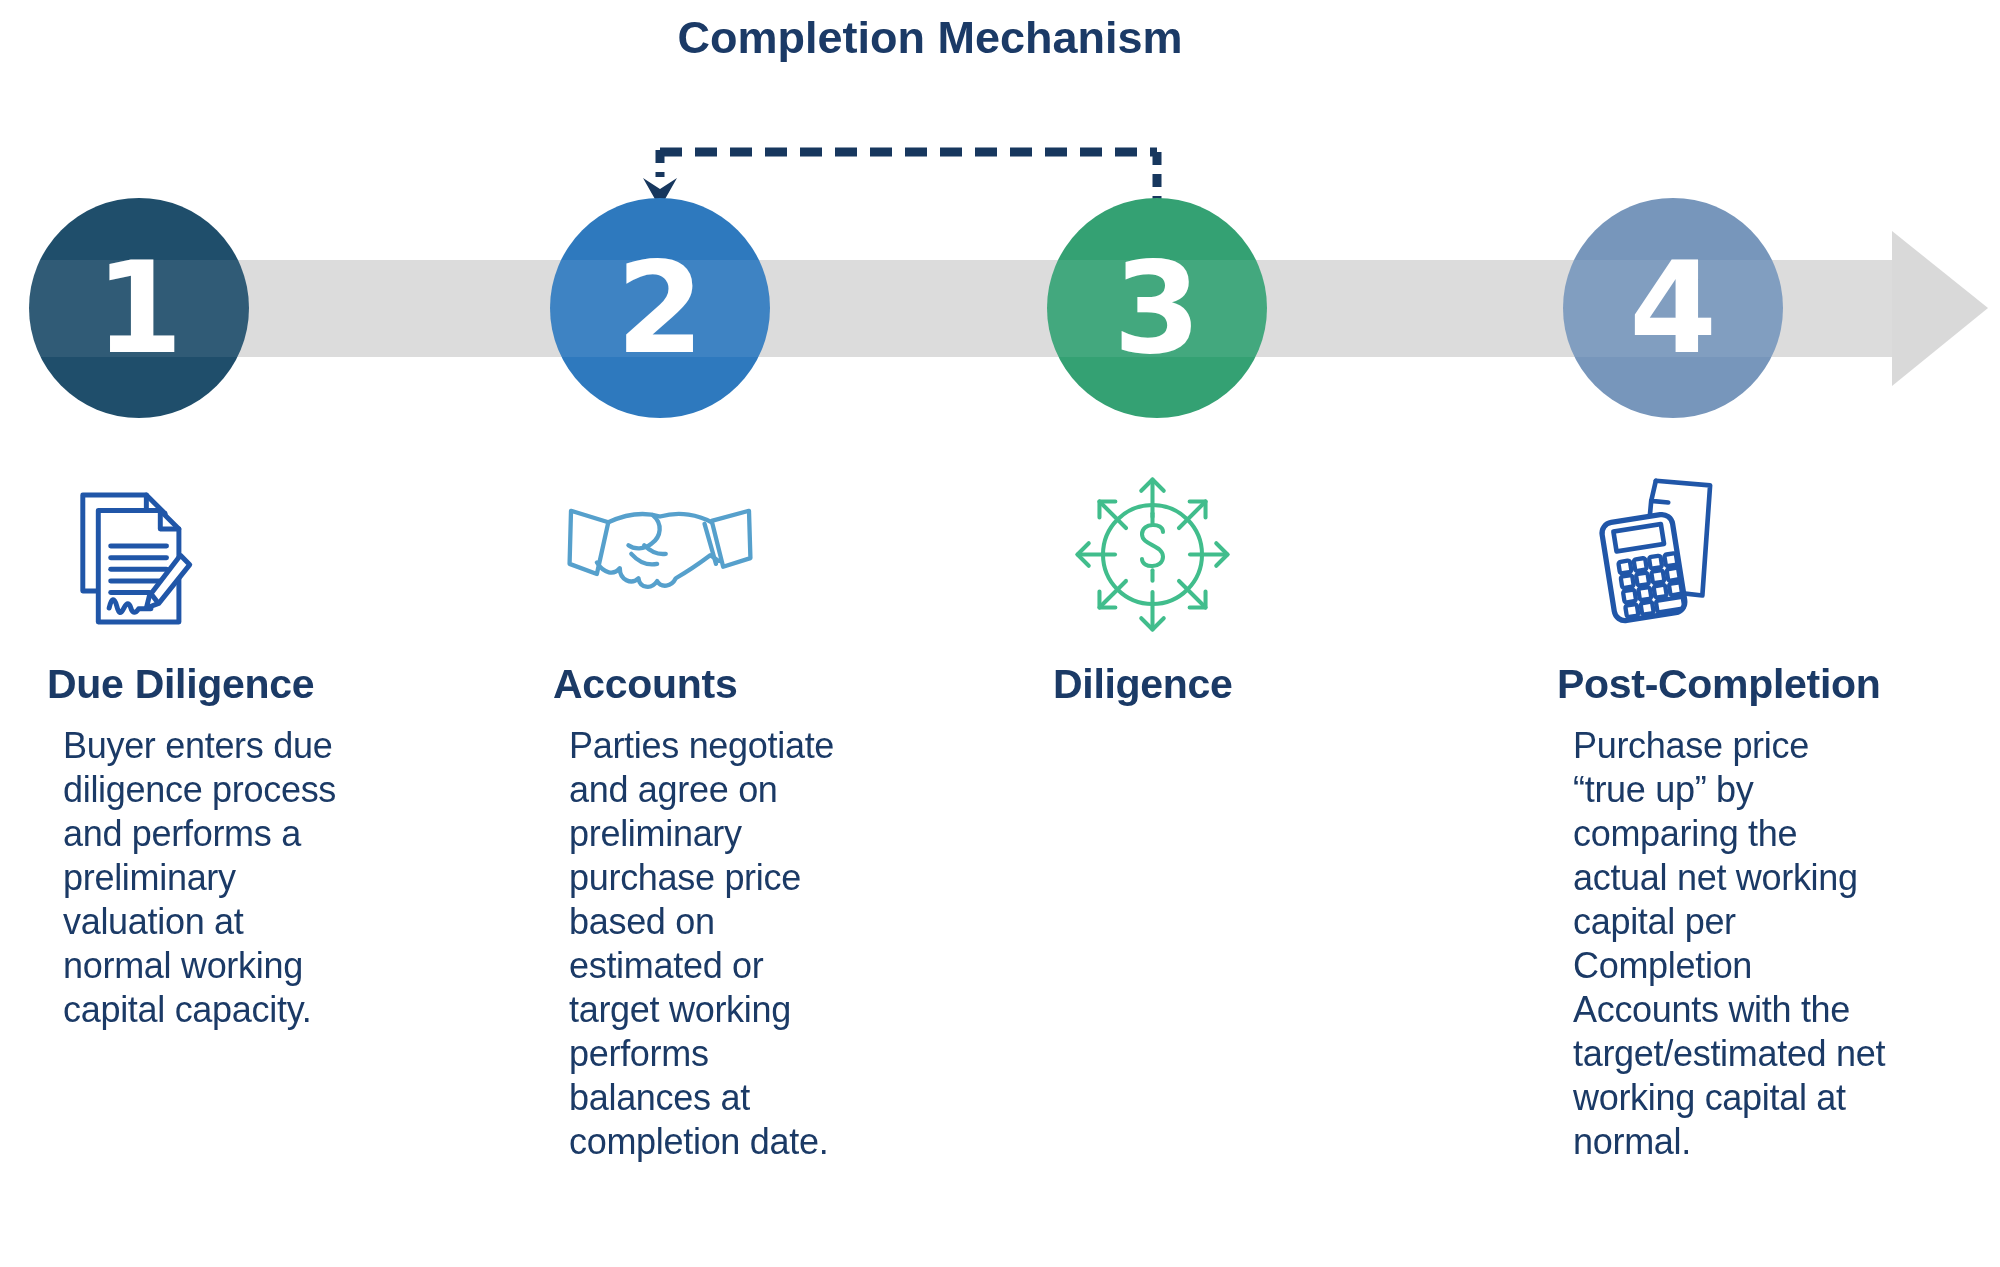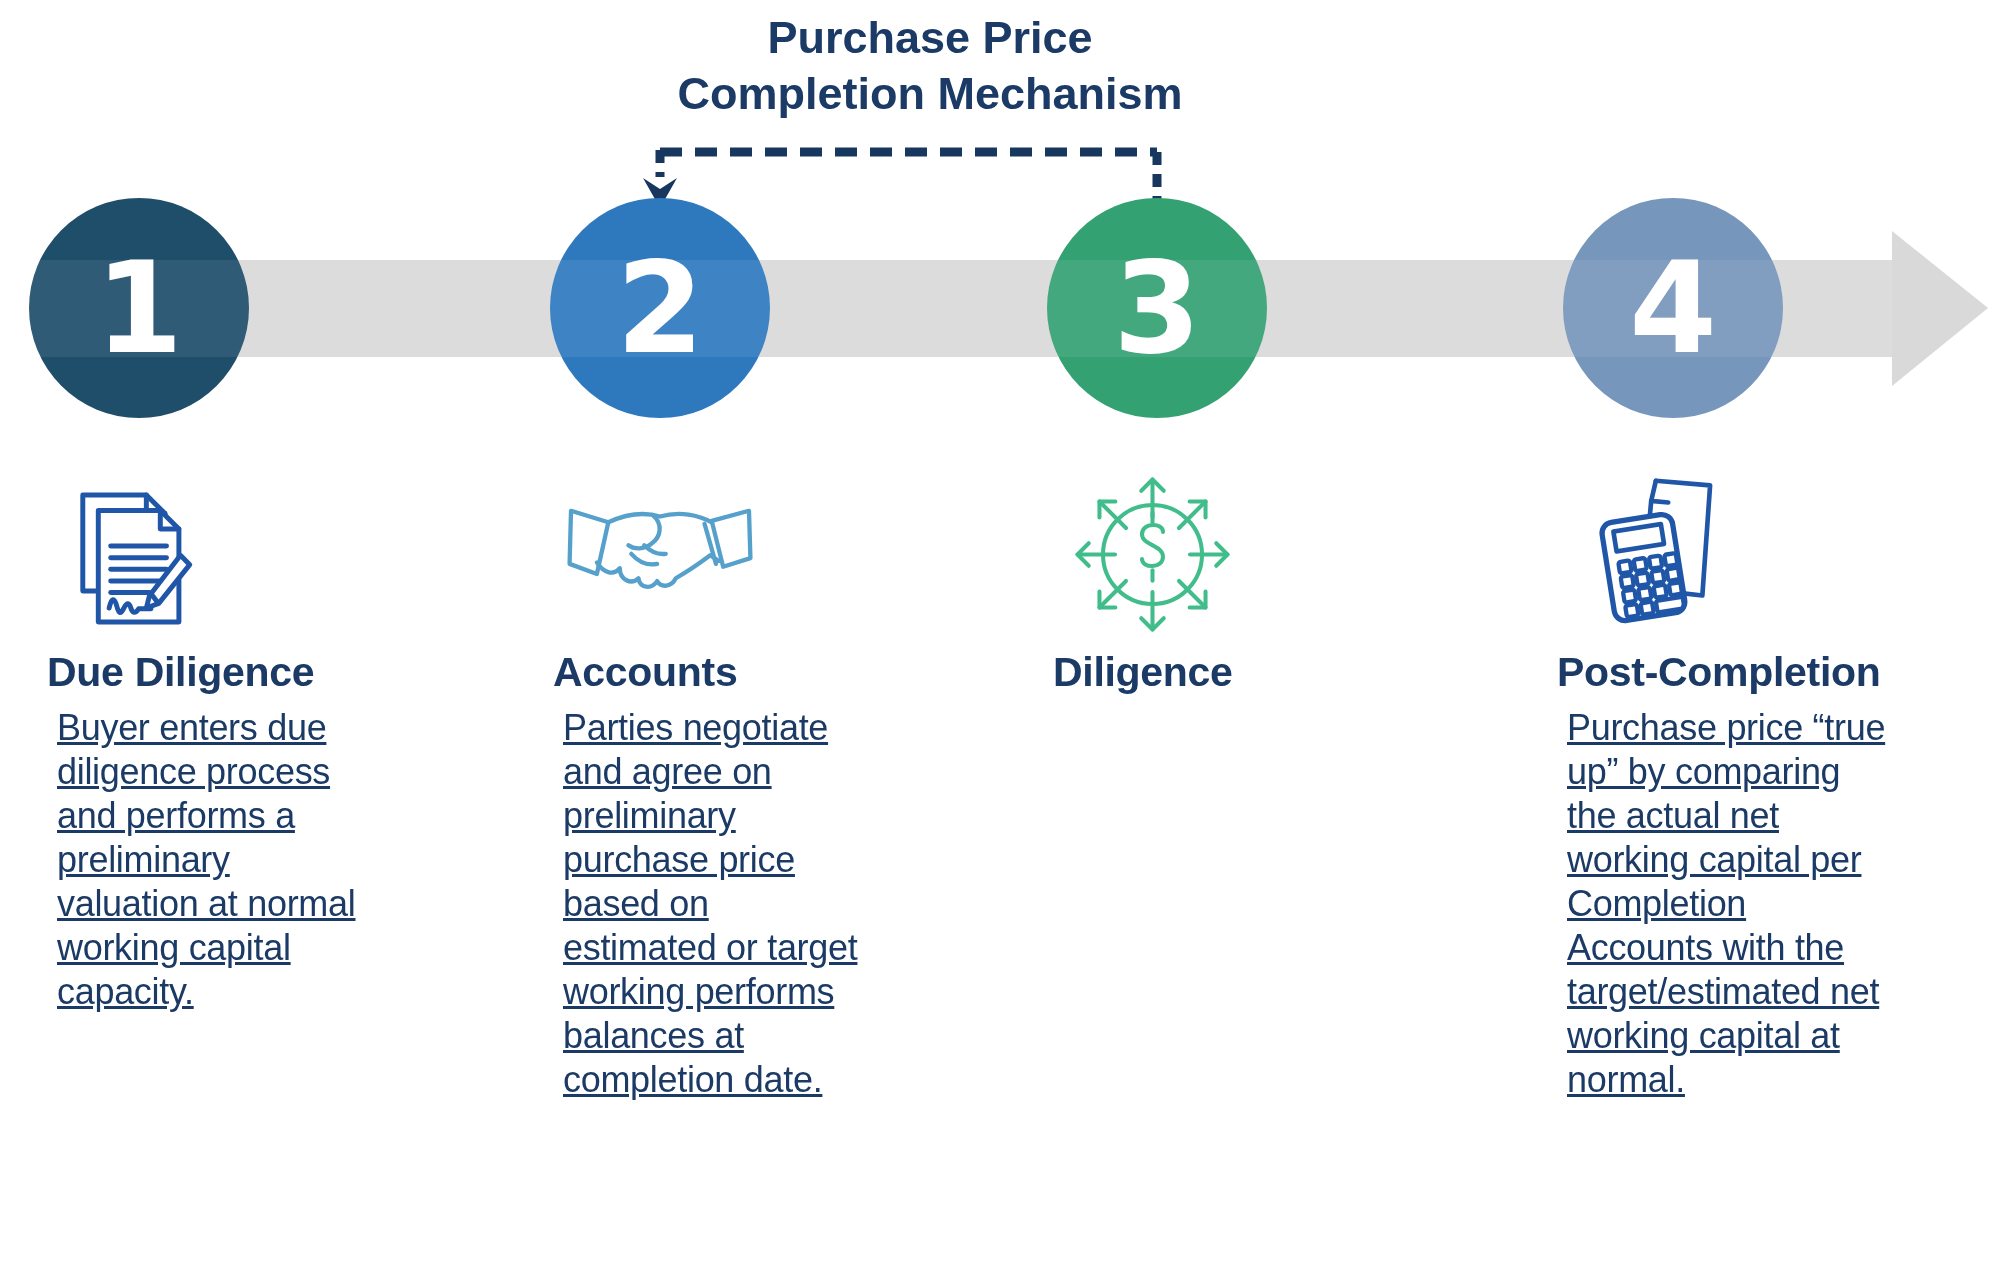--- a/index.html
+++ b/index.html
@@ -9,31 +9,30 @@
   }
   .title{
     position:absolute;left:430px;top:10px;width:1000px;text-align:center;
     font-size:45px;font-weight:bold;line-height:56px;color:#1B3A66;
   }
   .title span{display:block;}
   .timeline-svg{position:absolute;left:0;top:0;}
   .icon{position:absolute;}
   .icon svg{display:block;width:100%;height:100%;}
   .col{position:absolute;top:648px;color:#1B3A66;}
-  .col h3{font-size:41px;font-weight:bold;margin:0 0 8px 0;line-height:48px;letter-spacing:-0.3px;}
-  .col p{font-size:36px;line-height:44px;margin:10px;letter-spacing:-0.3px;text-decoration:underline;}
+  .col h3{font-size:41px;font-weight:bold;margin:12px 0 8px 0;line-height:48px;letter-spacing:-0.3px;}
+  .col p{font-size:36px;line-height:44px;margin:16px;letter-spacing:-0.3px;}
   .num{font-family:"DejaVu Sans","Liberation Sans",sans-serif;font-weight:bold;}
 </style>
 </head>
 <body>
 
 <div class="page">
 
   <div class="title">
-    <span>Purchase Price</span>
     <span>Completion Mechanism</span>
   </div>
 
   <svg class="timeline-svg" width="2000" height="470" viewBox="0 0 2000 470">
 
     <rect x="140" y="260" width="1752" height="97" fill="#D9D9D9"></rect>
     <polygon points="1892,231 1988,308 1892,386" fill="#D9D9D9"></polygon>
 
     <g>
       <path d="M660,152 H1157" fill="none" stroke="#17375E" stroke-width="9" stroke-dasharray="22 13"></path>

